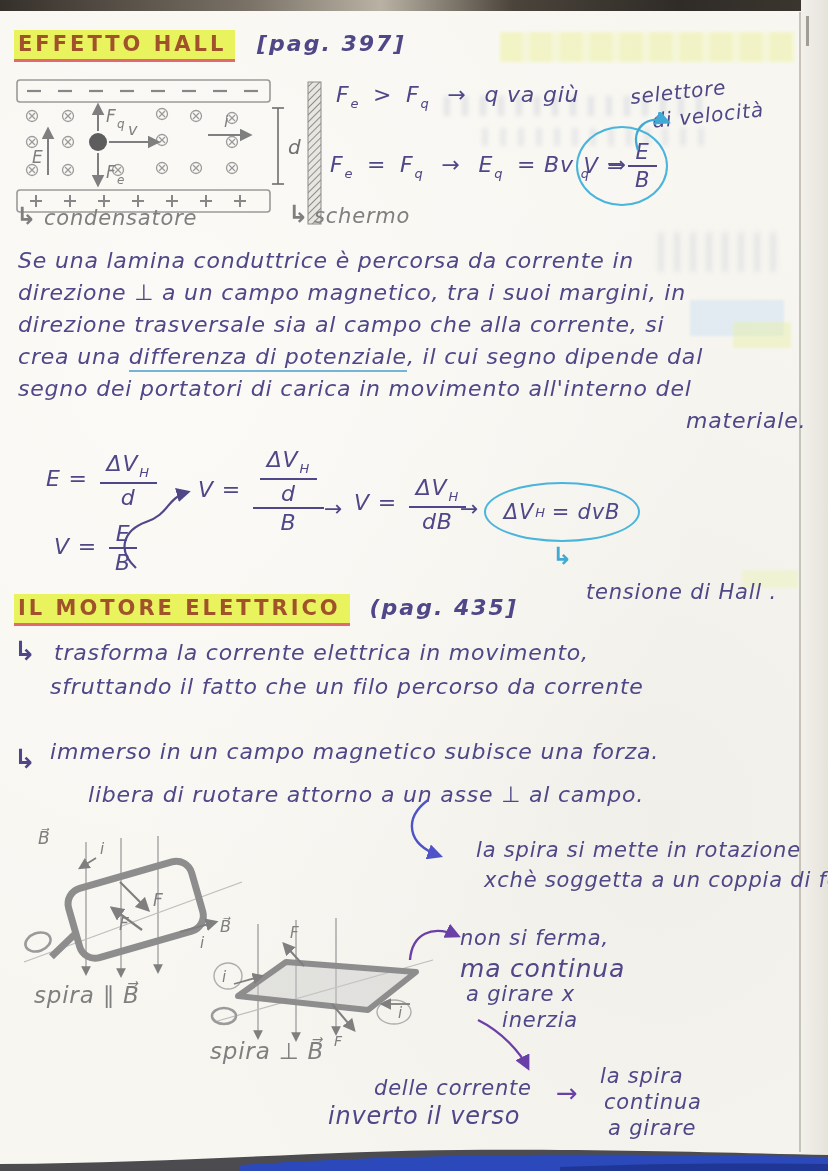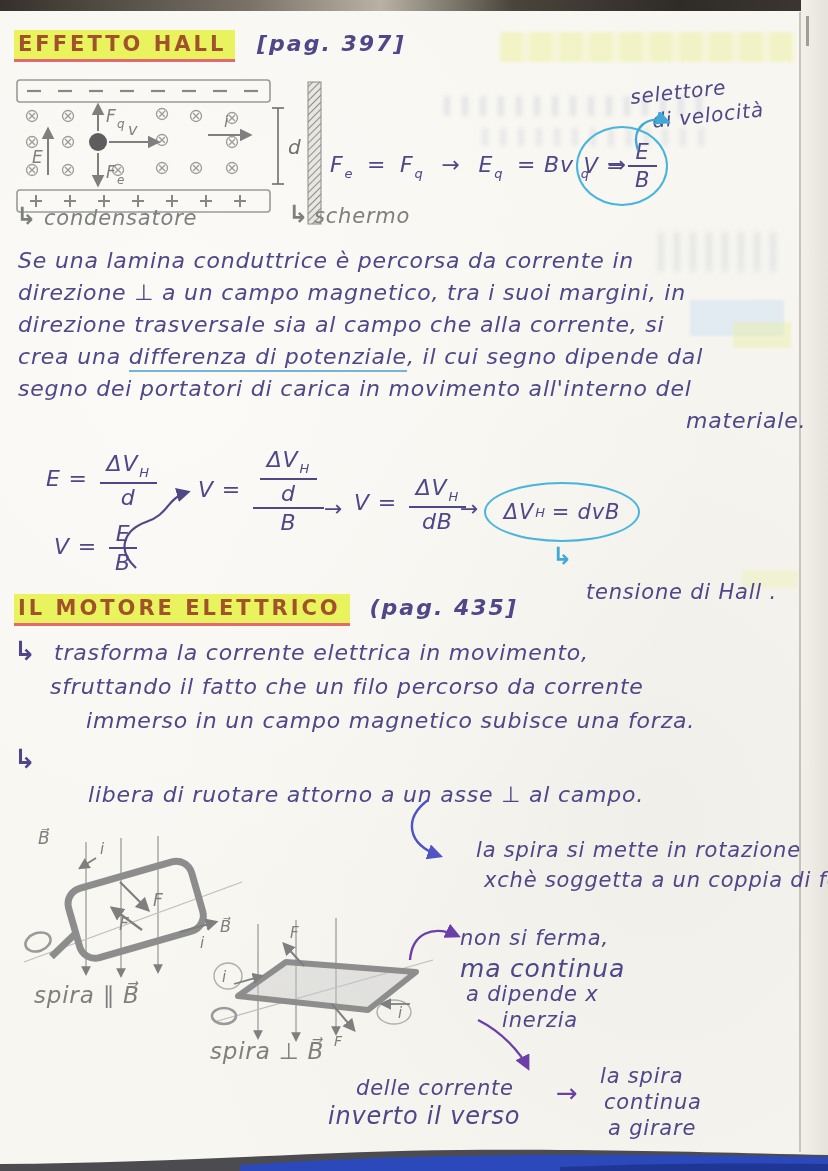--- a/index.html
+++ b/index.html
@@ -218,20 +218,27 @@
       <line x1="260" y1="106" x2="272" y2="106"></line>
     </g>
     <rect x="296" y="4" width="13" height="142" fill="url(#hatch)" stroke="#8a8a8a"></rect>
   </svg>
 
   <span class="hw pencil hook" style="left:16px;top:202px;font-size:24px;">↳</span>
   <span class="hw pencil" style="left:44px;top:206px;font-size:21px;">condensatore</span>
   <span class="hw pencil hook" style="left:288px;top:200px;font-size:24px;">↳</span>
   <span class="hw pencil" style="left:314px;top:204px;font-size:21px;">schermo</span>
 
+  <div class="hw" style="left:336px;top:82px;">
+    <span>F</span><span class="sb">e</span>
+    <span class="sp">&gt;</span>
+    <span>F</span><span class="sb">q</span>
+    <span class="arr">→</span>
+    <span>q va giù</span>
+  </div>
   <div class="hw" style="left:330px;top:152px;">
     <span>F</span><span class="sb">e</span>
     <span class="sp">=</span>
     <span>F</span><span class="sb">q</span>
     <span class="arr">→</span>
     <span>E</span><span class="sb">q</span>
     <span class="sp">= Bv</span><span class="sb">q</span>
     <span class="arr">→</span>
   </div>
   <div class="oval" style="left:576px;top:126px;width:88px;height:76px;">
@@ -303,21 +310,21 @@
   <span class="hw" style="left:586px;top:548px;font-size:21px;margin-top:32px;">tensione di Hall .</span>
 
   <div class="hw" style="left:14px;top:594px;">
     <span class="hl">IL MOTORE ELETTRICO</span>
     <span class="pageref" style="margin-left:12px;">(pag. 435]</span>
   </div>
 
   <span class="hw hook" style="left:14px;top:636px;">↳</span>
   <div class="hw" style="left:54px;top:640px;">trasforma la corrente elettrica in movimento,</div>
   <div class="hw" style="left:50px;top:674px;">sfruttando il fatto che un filo percorso da corrente</div>
-  <div class="hw" style="left:50px;top:708px;margin-left:36px;">immerso in un campo magnetico subisce una forza.</div>
+  <div class="hw" style="left:50px;top:739px;">immerso in un campo magnetico subisce una forza.</div>
 
   <span class="hw hook" style="left:14px;top:744px;">↳</span>
   <div class="hw" style="left:88px;top:782px;">libera di ruotare attorno a un asse ⊥ al campo.</div>
 
   <svg class="abs" style="left:398px;top:796px;" width="80" height="70" viewBox="0 0 80 70">
     <path d="M30,4 C6,22 8,48 42,60" fill="none" stroke="#4f53c8" stroke-width="2.4" marker-end="url(#mblue)"></path>
   </svg>
   <div class="hw" style="left:476px;top:838px;font-size:21px;">la spira si mette in rotazione</div>
   <div class="hw" style="left:484px;top:868px;font-size:21px;">xchè soggetta a un coppia di forze</div>
 
@@ -374,29 +381,29 @@
       <text x="190" y="102" font-size="15">i</text>
     </g>
   </svg>
   <div class="hw pencil" style="left:210px;top:1038px;font-size:23px;">spira ⊥ B⃗</div>
 
   <svg class="abs" style="left:404px;top:920px;" width="62" height="46" viewBox="0 0 62 46">
     <path d="M6,40 C8,14 28,4 54,16" fill="none" stroke="#6b3fa8" stroke-width="2.4" marker-end="url(#mpurple)"></path>
   </svg>
   <div class="hw" style="left:460px;top:926px;font-size:21px;">non si ferma,</div>
   <div class="hw" style="left:460px;top:954px;font-size:25px;">ma continua</div>
-  <div class="hw" style="left:466px;top:982px;font-size:21px;">a dipende x</div>
+  <div class="hw" style="left:466px;top:982px;font-size:21px;">a girare x</div>
   <div class="hw" style="left:502px;top:1008px;font-size:21px;">inerzia</div>
 
   <svg class="abs" style="left:466px;top:1014px;" width="76" height="62" viewBox="0 0 76 62">
     <path d="M12,6 C36,18 54,38 62,54" fill="none" stroke="#6b3fa8" stroke-width="2.4" marker-end="url(#mpurple)"></path>
   </svg>
 
   <div class="hw" style="left:328px;top:1102px;font-size:24px;">inverto il verso</div>
-  <div class="hw" style="left:356px;top:1076px;font-size:21px;">delle corrente</div>
+  <div class="hw" style="left:374px;top:1076px;font-size:21px;">delle corrente</div>
   <span class="hw purple" style="left:556px;top:1078px;font-size:26px;font-style:normal;">→</span>
   <div class="hw" style="left:600px;top:1064px;font-size:21px;">la spira</div>
   <div class="hw" style="left:604px;top:1090px;font-size:21px;">continua</div>
   <div class="hw" style="left:608px;top:1116px;font-size:21px;">a girare</div>
 
   <svg class="abs" style="left:0;top:1143px;" width="828" height="28" viewBox="0 0 828 28">
     <path d="M0,21 C180,20 320,8 460,7 C600,6 730,10 828,12 L828,28 L0,28 Z" fill="#4c4c50"></path>
     <path d="M240,22 C400,11 560,10 828,14 L828,28 L240,28 Z" fill="#2b49ba"></path>
     <path d="M560,24 C660,20 740,20 828,21 L828,28 L560,28 Z" fill="#1f3694"></path>
   </svg>

